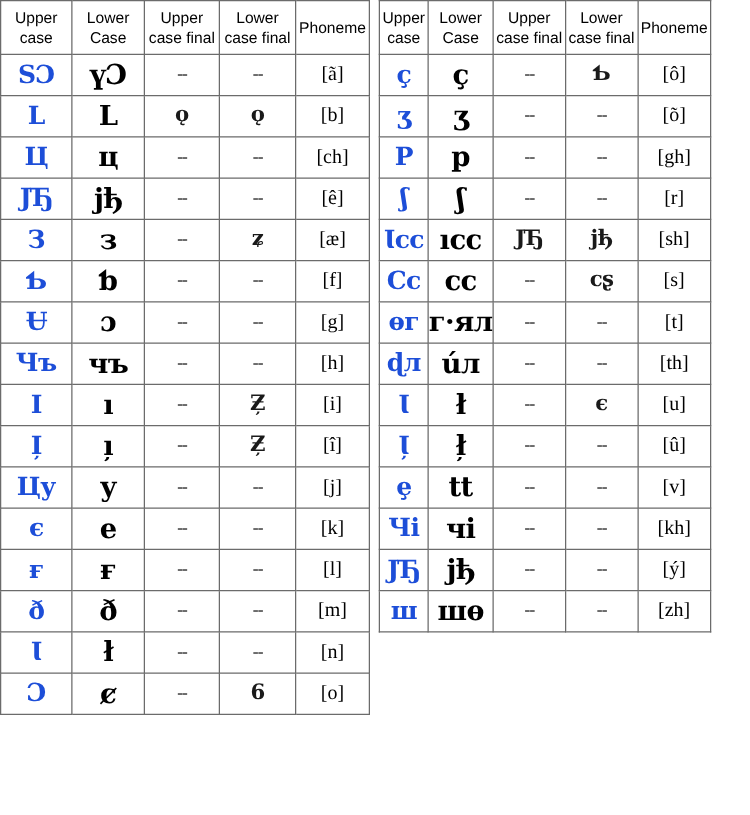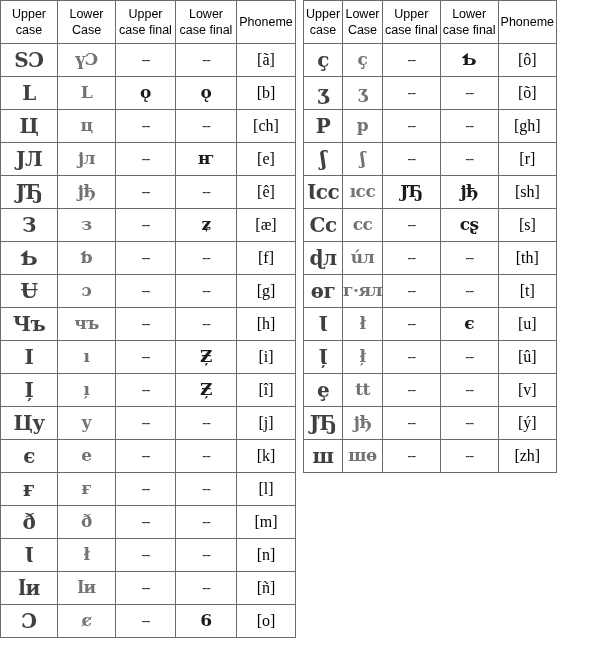--- a/index.html
+++ b/index.html
@@ -51,29 +51,29 @@
   .hdr-line { display: block; white-space: nowrap; }
 
   
   .alphabet-table tbody tr { height: 32px; }
   .alphabet-table tbody td { height: 32px; }
 
   .glyph-upper {
     font-family: "DejaVu Serif", "Liberation Serif", serif;
     font-size: 20px;
     font-weight: bold;
-    color: #404040;
+    color: #1d4ed8;
     letter-spacing: -0.5px;
     line-height: 1;
   }
   .glyph-lower {
     font-family: "DejaVu Serif", "Liberation Serif", serif;
-    font-size: 17px;
+    font-size: 22px;
     font-weight: bold;
-    color: #737373;
+    color: #000000;
     letter-spacing: -0.5px;
     line-height: 1;
   }
   .glyph-final {
     font-family: "DejaVu Serif", "Liberation Serif", serif;
     font-size: 17px;
     font-weight: bold;
     color: #1a1a1a;
     letter-spacing: -0.5px;
     line-height: 1;
@@ -156,27 +156,20 @@
           <td><span class="phoneme">[b]</span></td>
         </tr>
         <tr>
           <td><span class="glyph-upper">Ц</span></td>
           <td><span class="glyph-lower">ц</span></td>
           <td><span class="dash">--</span></td>
           <td><span class="dash">--</span></td>
           <td><span class="phoneme">[ch]</span></td>
         </tr>
         <tr>
-          <td><span class="glyph-upper">ЈЛ</span></td>
-          <td><span class="glyph-lower">јл</span></td>
-          <td><span class="dash">--</span></td>
-          <td><span class="glyph-final">ҥ</span></td>
-          <td><span class="phoneme">[e]</span></td>
-        </tr>
-        <tr>
           <td><span class="glyph-upper">ЈЂ</span></td>
           <td><span class="glyph-lower">јђ</span></td>
           <td><span class="dash">--</span></td>
           <td><span class="dash">--</span></td>
           <td><span class="phoneme">[ê]</span></td>
         </tr>
         <tr>
           <td><span class="glyph-upper">З</span></td>
           <td><span class="glyph-lower">з</span></td>
           <td><span class="dash">--</span></td>
@@ -245,27 +238,20 @@
           <td><span class="dash">--</span></td>
           <td><span class="dash">--</span></td>
           <td><span class="phoneme">[m]</span></td>
         </tr>
         <tr>
           <td><span class="glyph-upper">Ɩ</span></td>
           <td><span class="glyph-lower">ł</span></td>
           <td><span class="dash">--</span></td>
           <td><span class="dash">--</span></td>
           <td><span class="phoneme">[n]</span></td>
-        </tr>
-        <tr>
-          <td><span class="glyph-upper">ӏи</span></td>
-          <td><span class="glyph-lower">ӏи</span></td>
-          <td><span class="dash">--</span></td>
-          <td><span class="dash">--</span></td>
-          <td><span class="phoneme">[ñ]</span></td>
         </tr>
         <tr>
           <td><span class="glyph-upper">Ɔ</span></td>
           <td><span class="glyph-lower">ȼ</span></td>
           <td><span class="dash">--</span></td>
           <td><span class="glyph-final">6</span></td>
           <td><span class="phoneme">[o]</span></td>
         </tr>
       </tbody>
   </table>
@@ -338,34 +324,34 @@
           <td><span class="phoneme">[sh]</span></td>
         </tr>
         <tr>
           <td><span class="glyph-upper">Cc</span></td>
           <td><span class="glyph-lower">cc</span></td>
           <td><span class="dash">--</span></td>
           <td><span class="glyph-final">cʂ</span></td>
           <td><span class="phoneme">[s]</span></td>
         </tr>
         <tr>
+          <td><span class="glyph-upper">ѳг</span></td>
+          <td><span class="glyph-lower">г·ял</span></td>
+          <td><span class="dash">--</span></td>
+          <td><span class="dash">--</span></td>
+          <td><span class="phoneme">[t]</span></td>
+        </tr>
+        <tr>
           <td><span class="glyph-upper">ɖл</span></td>
           <td><span class="glyph-lower">úл</span></td>
           <td><span class="dash">--</span></td>
           <td><span class="dash">--</span></td>
           <td><span class="phoneme">[th]</span></td>
         </tr>
         <tr>
-          <td><span class="glyph-upper">ѳг</span></td>
-          <td><span class="glyph-lower">г·ял</span></td>
-          <td><span class="dash">--</span></td>
-          <td><span class="dash">--</span></td>
-          <td><span class="phoneme">[t]</span></td>
-        </tr>
-        <tr>
           <td><span class="glyph-upper">Ɩ</span></td>
           <td><span class="glyph-lower">ł</span></td>
           <td><span class="dash">--</span></td>
           <td><span class="glyph-final">є</span></td>
           <td><span class="phoneme">[u]</span></td>
         </tr>
         <tr>
           <td><span class="glyph-upper">Ɩ̦</span></td>
           <td><span class="glyph-lower">ł̦</span></td>
           <td><span class="dash">--</span></td>
@@ -373,20 +359,27 @@
           <td><span class="phoneme">[û]</span></td>
         </tr>
         <tr>
           <td><span class="glyph-upper">ȩ</span></td>
           <td><span class="glyph-lower">tt</span></td>
           <td><span class="dash">--</span></td>
           <td><span class="dash">--</span></td>
           <td><span class="phoneme">[v]</span></td>
         </tr>
         <tr>
+          <td><span class="glyph-upper">Чі</span></td>
+          <td><span class="glyph-lower">чі</span></td>
+          <td><span class="dash">--</span></td>
+          <td><span class="dash">--</span></td>
+          <td><span class="phoneme">[kh]</span></td>
+        </tr>
+        <tr>
           <td><span class="glyph-upper">ЈЂ</span></td>
           <td><span class="glyph-lower">јђ</span></td>
           <td><span class="dash">--</span></td>
           <td><span class="dash">--</span></td>
           <td><span class="phoneme">[ý]</span></td>
         </tr>
         <tr>
           <td><span class="glyph-upper">ш</span></td>
           <td><span class="glyph-lower">шѳ</span></td>
           <td><span class="dash">--</span></td>

